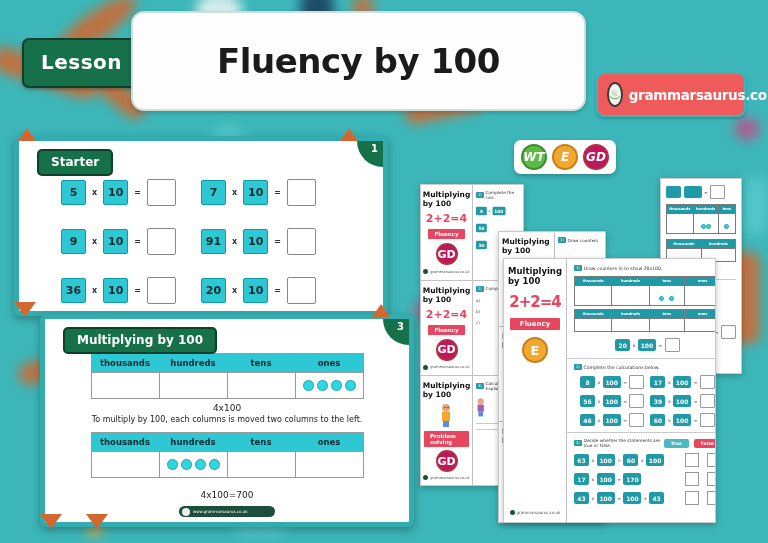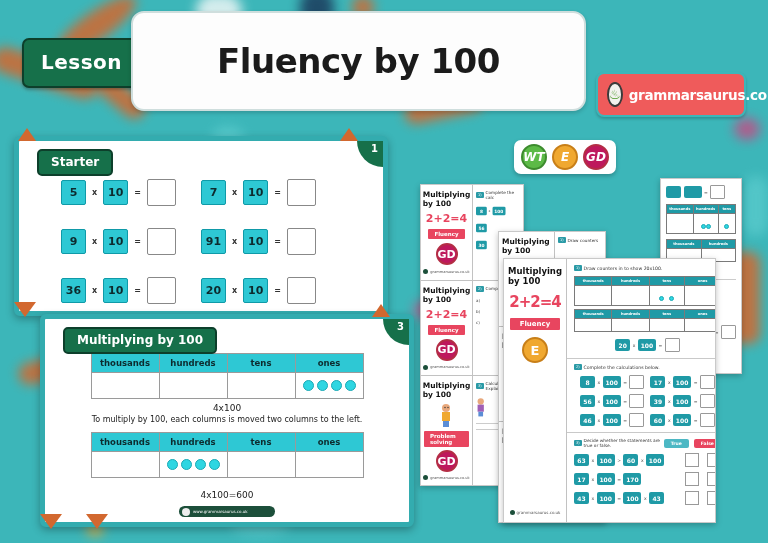--- a/index.html
+++ b/index.html
@@ -331,21 +331,21 @@
             <div class="counter"></div>
             <div class="counter"></div>
           </div>
         </td>
         <td></td>
         <td></td>
       </tr>
     </tbody>
       </table>
 
-    <div class="pv-caption big" style="margin-top:12px;">4x100=600</div>
+    <div class="pv-caption big" style="margin-top:12px;">4x100=700</div>
   </div>
 
   <div class="footer-pill">
     <div class="dot"></div>
     <div class="ft">www.grammarsaurus.co.uk</div>
   </div>
 </div>
 
 <div class="ws" style="left:420px;top:184px;width:104px;height:302px;display:flex;flex-direction:column;">
   <div style="flex:1;display:flex;border-bottom:1px solid #c2c2c2;">

